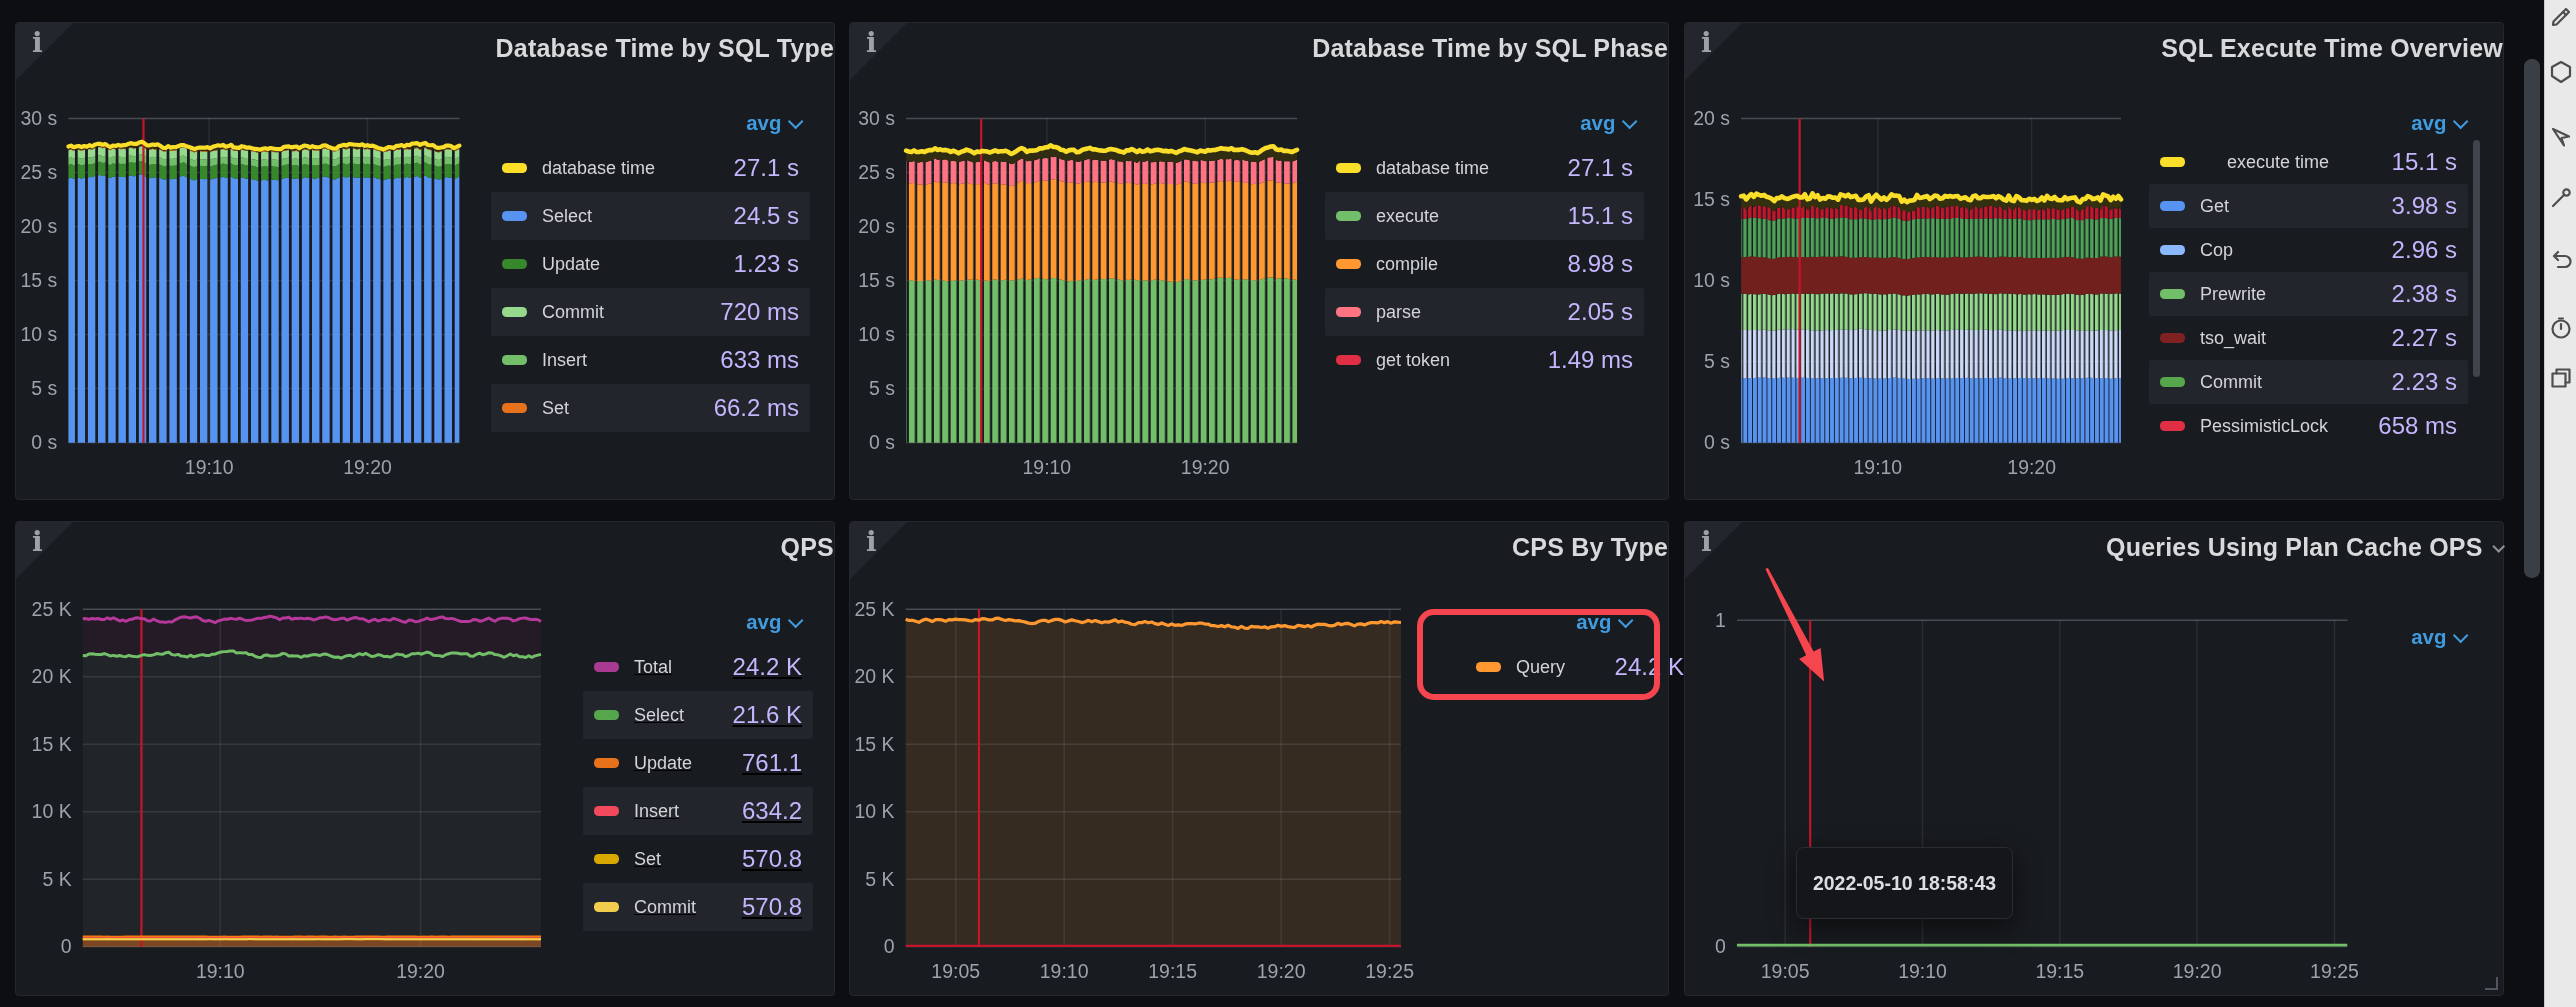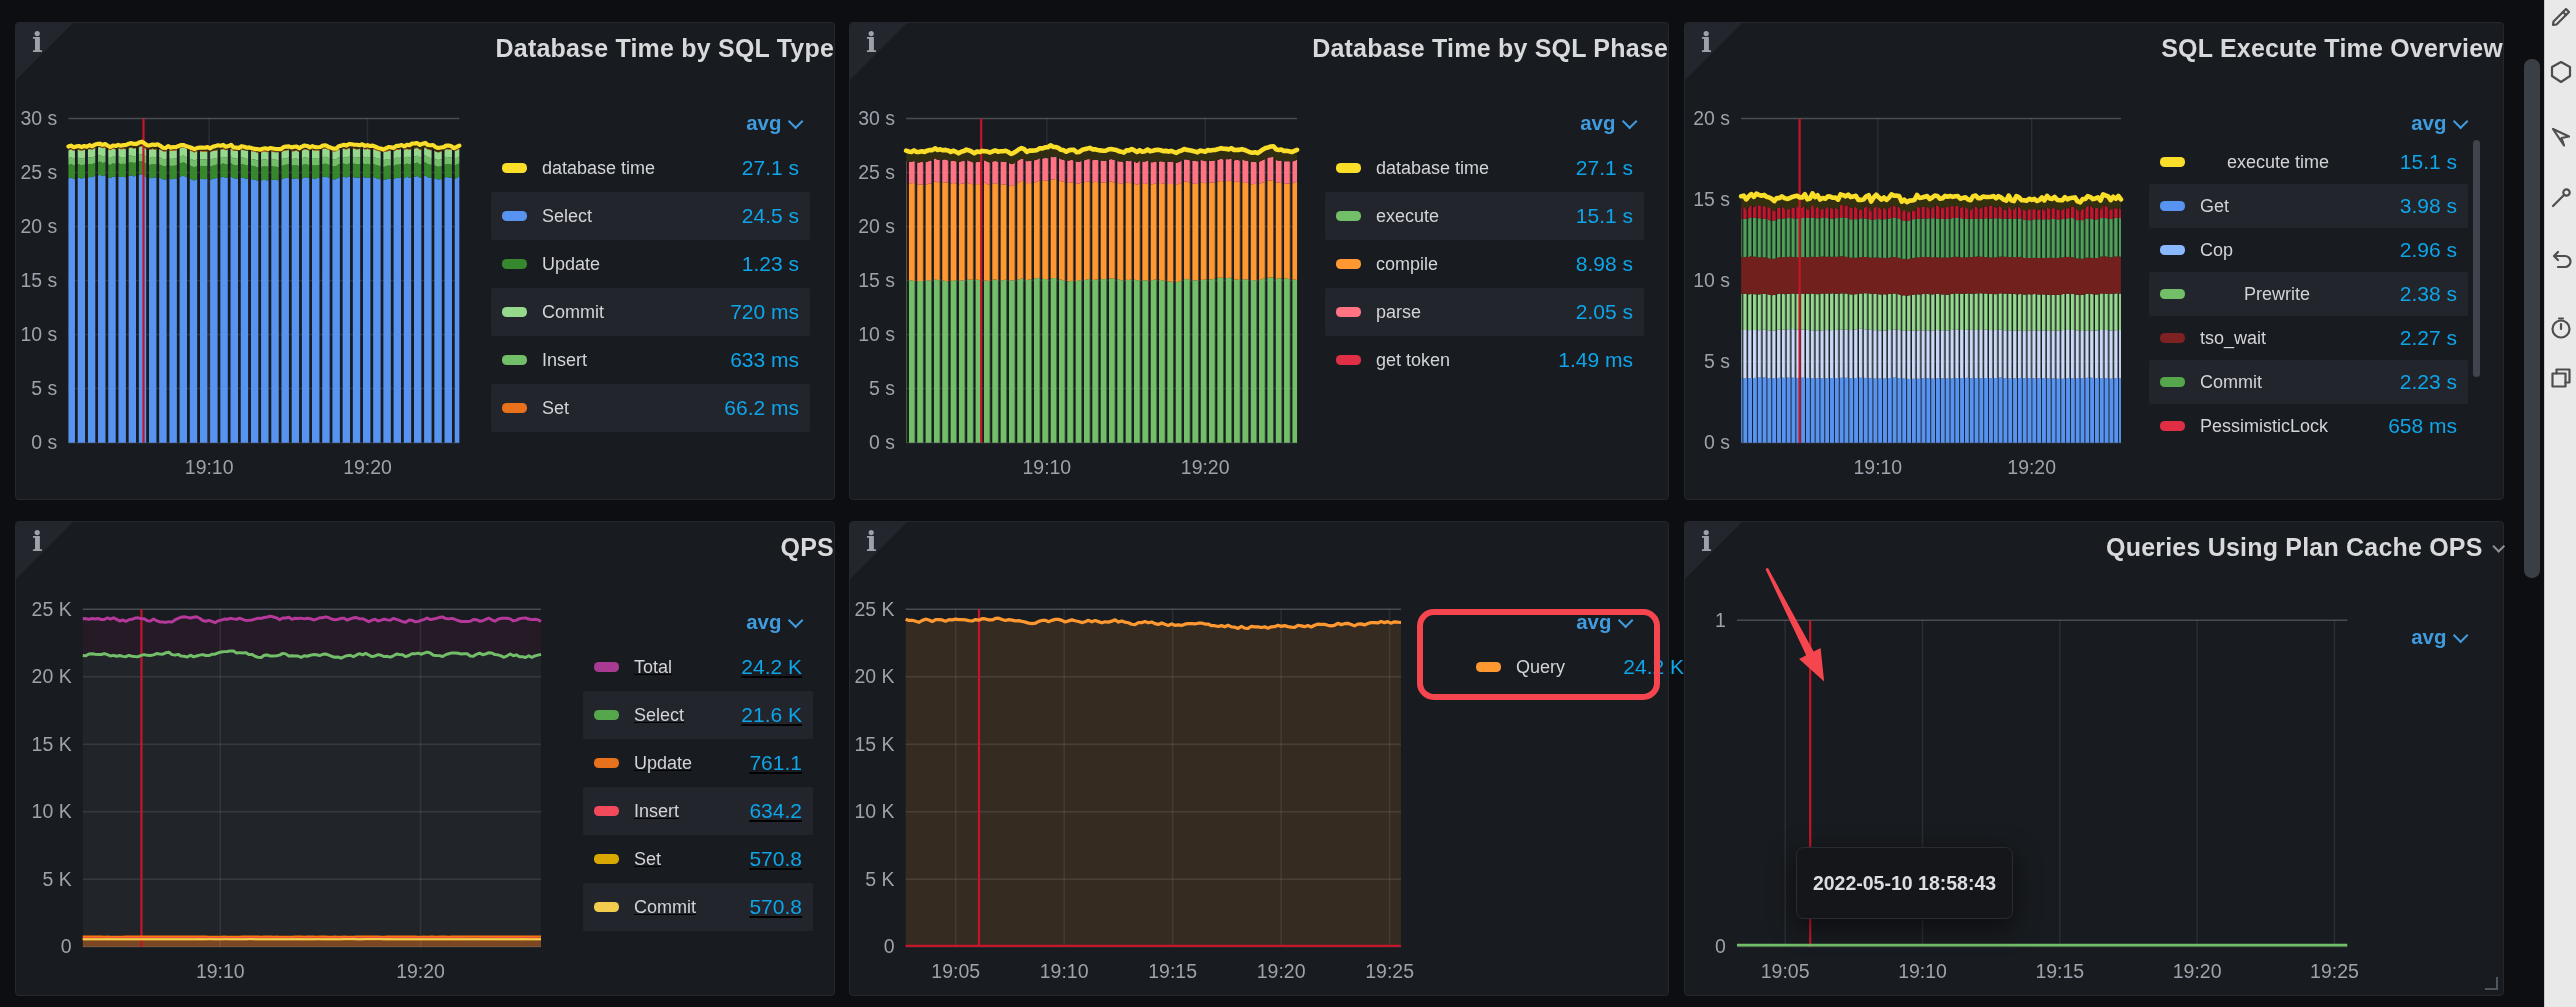--- a/index.html
+++ b/index.html
@@ -14,21 +14,21 @@
   .chart{position:absolute;left:0;top:0}
   .avg{position:absolute;color:#409bdf;font-size:20.4px;font-weight:600;white-space:nowrap}
   .chev{display:inline-block;width:9.3px;height:9.3px;border-right:2.8px solid #409bdf;border-bottom:2.8px solid #409bdf;
         transform:rotate(45deg);margin-left:8.3px;margin-bottom:2.8px}
   .chev.gray{width:7.4px;height:7.4px;border-width:2.3px;border-color:#8e9298;margin-left:11px;margin-bottom:1.9px}
   .legend{position:absolute}
   .lrow{display:flex;align-items:center;padding:0 11px 0 11px;border-radius:1.9px;box-sizing:border-box}
   .lrow.shaded{background:#22252b}
   .swatch{width:25px;height:9.3px;border-radius:4.6px;margin-right:15px;flex:none}
   .llabel{flex:1;color:#d2d4d8;font-size:18px}
-  .lval{color:#0ea5e9;font-size:21px}
+  .lval{color:#c4b5fd;font-size:24px}
   .legscroll{position:absolute;width:7.4px;border-radius:3.7px;background:#40454d}
   .tooltip{position:absolute;background:#141619;border:0.9px solid #2a2c31;border-radius:7.4px;
            box-shadow:0 7.4px 26px rgba(0,0,0,.55);display:flex;align-items:center;justify-content:center;
            color:#dcdde0;font-size:19.5px;font-weight:700;white-space:nowrap}
   .redbox{position:absolute;border:6.5px solid #f5464f;border-radius:16.7px;box-sizing:border-box}
   .overlay{position:absolute;left:0;top:0;pointer-events:none}
   .resizer{position:absolute;right:4.6px;bottom:4.6px;width:11px;height:11px;
            border-right:2.8px solid #51565d;border-bottom:2.8px solid #51565d}
   .pagescroll{position:absolute;left:2524px;top:59px;width:16px;height:519px;border-radius:7.4px;background:#3a3e45}
   .sidestrip{position:absolute;left:2544px;top:0;width:32px;height:1007px;background:#e9e9e9;border-left:0.9px solid #cacaca;box-sizing:border-box}
@@ -284,21 +284,21 @@
         <div class="lrow shaded" style="height: 44px;">
           <span class="swatch" style="background: rgb(87, 148, 242);"></span>
           <span class="llabel">Get</span>
           <span class="lval">3.98 s</span>
         </div>
         <div class="lrow" style="height: 44px; justify-content: flex-end;">
           <span class="swatch" style="background: rgb(138, 184, 255);"></span>
           <span class="llabel">Cop</span>
           <span class="lval">2.96 s</span>
         </div>
-        <div class="lrow shaded" style="height: 44px; gap: 44px;">
+        <div class="lrow shaded" style="height: 44px;">
           <span class="swatch" style="background: rgb(115, 191, 105);"></span>
           <span class="llabel">Prewrite</span>
           <span class="lval">2.38 s</span>
         </div>
         <div class="lrow" style="height: 44px;">
           <span class="swatch" style="background: rgb(126, 33, 35);"></span>
           <span class="llabel">tso_wait</span>
           <span class="lval">2.27 s</span>
         </div>
         <div class="lrow shaded" style="height: 44px;">
@@ -388,20 +388,23 @@
         <div class="lrow shaded" style="height: 48px;">
           <span class="swatch" style="background: rgb(242, 204, 77);"></span>
           <span class="llabel">Commit</span>
           <span class="lval">570.8</span>
         </div>
       </div>
     </div>
     <div class="panel" style="left: 849px; top: 521px; width: 820px; height: 475px;">
       <div class="fold"></div>
       <span class="infoi">i</span>
+      <div class="title">
+        <span>CPS By Type</span>
+      </div>
       <svg class="chart" width="820" height="475" viewBox="0 0 884 512">
         <defs></defs>
         <g>
           <path d="M60.0 104.7 L63.6 106.1 L67.2 105.9 L70.8 107.0 L74.3 108.1 L77.9 106.0 L81.5 104.7 L85.1 105.6 L88.7 107.2 L92.3 105.2 L95.8 105.1 L99.4 105.5 L103.0 106.9 L106.6 105.2 L110.2 105.4 L113.8 104.6 L117.3 105.1 L120.9 105.1 L124.5 105.4 L128.1 106.3 L131.7 106.7 L135.3 105.2 L138.8 105.8 L142.4 104.2 L146.0 104.5 L149.6 105.4 L153.2 105.5 L156.8 103.9 L160.3 103.7 L163.9 105.1 L167.5 106.1 L171.1 105.2 L174.7 105.8 L178.3 106.5 L181.9 106.3 L185.4 107.0 L189.0 107.9 L192.6 109.0 L196.2 109.5 L199.8 109.1 L203.4 107.1 L206.9 106.1 L210.5 105.9 L214.1 107.4 L217.7 106.0 L221.3 105.0 L224.9 105.0 L228.4 106.0 L232.0 107.7 L235.6 106.6 L239.2 105.5 L242.8 106.4 L246.4 107.2 L249.9 108.4 L253.5 107.5 L257.1 106.0 L260.7 107.6 L264.3 106.2 L267.9 107.4 L271.4 108.6 L275.0 107.5 L278.6 107.9 L282.2 106.8 L285.8 105.5 L289.4 107.8 L293.0 106.6 L296.5 108.0 L300.1 108.6 L303.7 110.2 L307.3 110.5 L310.9 108.4 L314.5 108.4 L318.0 107.3 L321.6 108.6 L325.2 107.8 L328.8 109.5 L332.4 110.4 L336.0 108.8 L339.5 110.2 L343.1 111.5 L346.7 109.8 L350.3 111.3 L353.9 110.8 L357.5 111.5 L361.0 110.1 L364.6 109.5 L368.2 109.4 L371.8 109.9 L375.4 109.1 L379.0 108.9 L382.6 110.0 L386.1 110.0 L389.7 111.8 L393.3 111.8 L396.9 112.6 L400.5 111.7 L404.1 112.9 L407.6 111.3 L411.2 113.0 L414.8 113.4 L418.4 114.6 L422.0 112.5 L425.6 114.4 L429.1 114.6 L432.7 112.5 L436.3 113.0 L439.9 113.1 L443.5 113.7 L447.1 113.0 L450.6 114.4 L454.2 113.0 L457.8 112.8 L461.4 111.3 L465.0 112.5 L468.6 111.7 L472.1 112.7 L475.7 113.3 L479.3 113.5 L482.9 111.3 L486.5 112.0 L490.1 112.8 L493.7 111.6 L497.2 113.1 L500.8 111.3 L504.4 110.1 L508.0 110.2 L511.6 110.3 L515.2 111.3 L518.7 111.9 L522.3 111.3 L525.9 109.2 L529.5 110.6 L533.1 109.6 L536.7 109.2 L540.2 110.5 L543.8 111.9 L547.4 110.1 L551.0 109.8 L554.6 110.9 L558.2 109.4 L561.7 108.4 L565.3 108.4 L568.9 108.8 L572.5 107.3 L576.1 108.4 L579.7 107.4 L583.2 109.0 L586.8 107.6 L590.4 108.0 L594.0 108.3 L594.0 458.0 L590.4 458.0 L586.8 458.0 L583.2 458.0 L579.7 458.0 L576.1 458.0 L572.5 458.0 L568.9 458.0 L565.3 458.0 L561.7 458.0 L558.2 458.0 L554.6 458.0 L551.0 458.0 L547.4 458.0 L543.8 458.0 L540.2 458.0 L536.7 458.0 L533.1 458.0 L529.5 458.0 L525.9 458.0 L522.3 458.0 L518.7 458.0 L515.2 458.0 L511.6 458.0 L508.0 458.0 L504.4 458.0 L500.8 458.0 L497.2 458.0 L493.7 458.0 L490.1 458.0 L486.5 458.0 L482.9 458.0 L479.3 458.0 L475.7 458.0 L472.1 458.0 L468.6 458.0 L465.0 458.0 L461.4 458.0 L457.8 458.0 L454.2 458.0 L450.6 458.0 L447.1 458.0 L443.5 458.0 L439.9 458.0 L436.3 458.0 L432.7 458.0 L429.1 458.0 L425.6 458.0 L422.0 458.0 L418.4 458.0 L414.8 458.0 L411.2 458.0 L407.6 458.0 L404.1 458.0 L400.5 458.0 L396.9 458.0 L393.3 458.0 L389.7 458.0 L386.1 458.0 L382.6 458.0 L379.0 458.0 L375.4 458.0 L371.8 458.0 L368.2 458.0 L364.6 458.0 L361.0 458.0 L357.5 458.0 L353.9 458.0 L350.3 458.0 L346.7 458.0 L343.1 458.0 L339.5 458.0 L336.0 458.0 L332.4 458.0 L328.8 458.0 L325.2 458.0 L321.6 458.0 L318.0 458.0 L314.5 458.0 L310.9 458.0 L307.3 458.0 L303.7 458.0 L300.1 458.0 L296.5 458.0 L293.0 458.0 L289.4 458.0 L285.8 458.0 L282.2 458.0 L278.6 458.0 L275.0 458.0 L271.4 458.0 L267.9 458.0 L264.3 458.0 L260.7 458.0 L257.1 458.0 L253.5 458.0 L249.9 458.0 L246.4 458.0 L242.8 458.0 L239.2 458.0 L235.6 458.0 L232.0 458.0 L228.4 458.0 L224.9 458.0 L221.3 458.0 L217.7 458.0 L214.1 458.0 L210.5 458.0 L206.9 458.0 L203.4 458.0 L199.8 458.0 L196.2 458.0 L192.6 458.0 L189.0 458.0 L185.4 458.0 L181.9 458.0 L178.3 458.0 L174.7 458.0 L171.1 458.0 L167.5 458.0 L163.9 458.0 L160.3 458.0 L156.8 458.0 L153.2 458.0 L149.6 458.0 L146.0 458.0 L142.4 458.0 L138.8 458.0 L135.3 458.0 L131.7 458.0 L128.1 458.0 L124.5 458.0 L120.9 458.0 L117.3 458.0 L113.8 458.0 L110.2 458.0 L106.6 458.0 L103.0 458.0 L99.4 458.0 L95.8 458.0 L92.3 458.0 L88.7 458.0 L85.1 458.0 L81.5 458.0 L77.9 458.0 L74.3 458.0 L70.8 458.0 L67.2 458.0 L63.6 458.0 L60.0 458.0 Z" fill="rgba(255,152,48,0.13)"></path>
         </g>
         <g>
           <line x1="60" x2="594" y1="94" y2="94" stroke="rgba(204,204,220,0.28)" stroke-width="1.6"></line>
           <line x1="60" x2="594" y1="166.8" y2="166.8" stroke="rgba(204,204,220,0.13)" stroke-width="1.6"></line>
           <line x1="60" x2="594" y1="239.6" y2="239.6" stroke="rgba(204,204,220,0.13)" stroke-width="1.6"></line>
           <line x1="60" x2="594" y1="312.4" y2="312.4" stroke="rgba(204,204,220,0.13)" stroke-width="1.6"></line>

